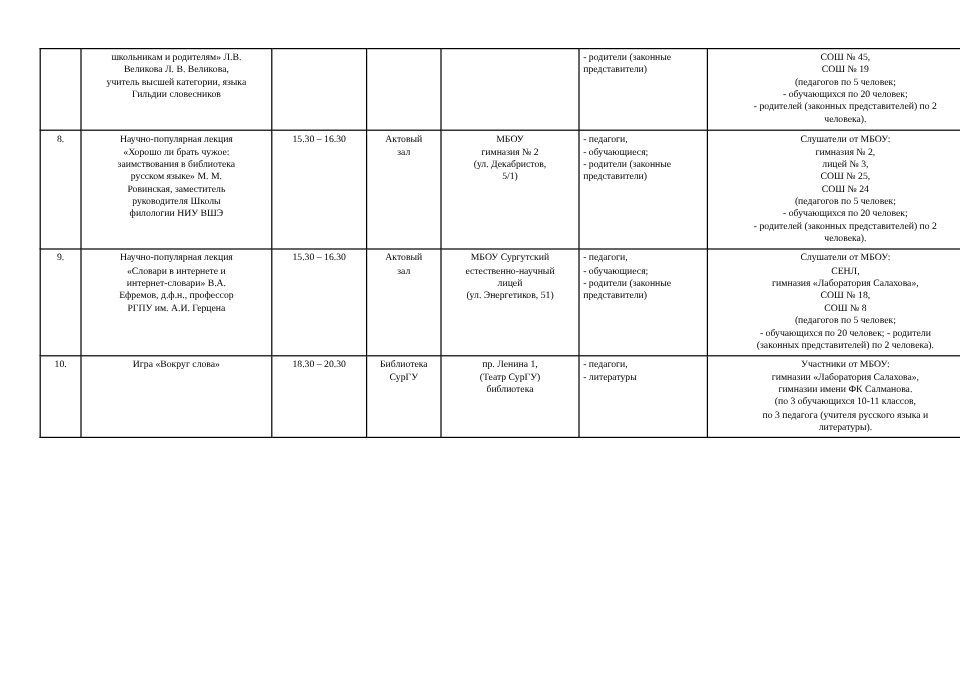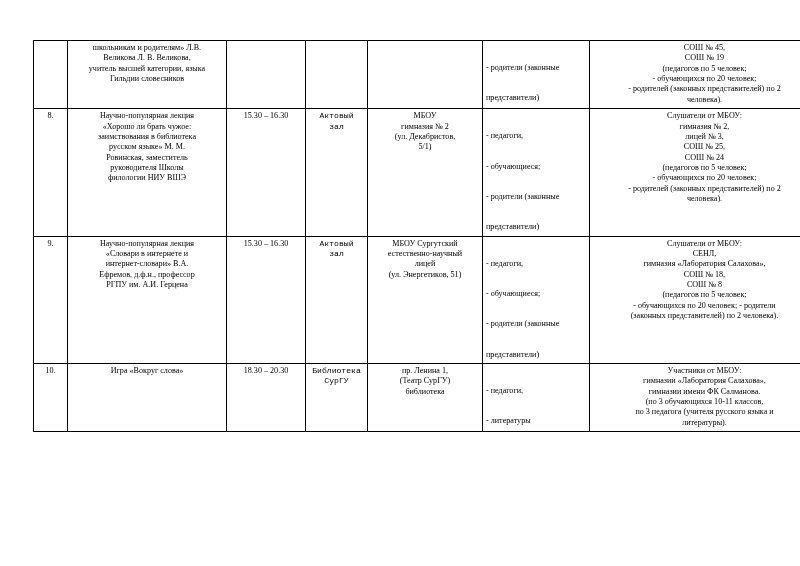--- a/index.html
+++ b/index.html
@@ -42,21 +42,20 @@
     text-align: center;
   }
   td.time {
     width: 72px;
     text-align: center;
     margin-left: 12px;
   }
   td.place {
     width: 55px;
     text-align: center;
-    font-family: Liberation Mono, monospace;
   }
   td.venue {
     width: 108px;
     text-align: center;
   }
   td.audience {
     width: 100px;
     text-align: left;
     padding-left: 5px;
   }
@@ -65,21 +64,20 @@
     text-align: center;
   }
   .cell-line {
     display: block;
     white-space: pre-wrap;
   }
   .left-line {
     display: block;
     text-align: left;
     white-space: pre-wrap;
-    margin-top: 20px;
   }
 </style>
 </head>
 <body>
 
 <div class="page">
   <table class="schedule">
     <tbody>
         <tr>
           <td class="num"></td>

